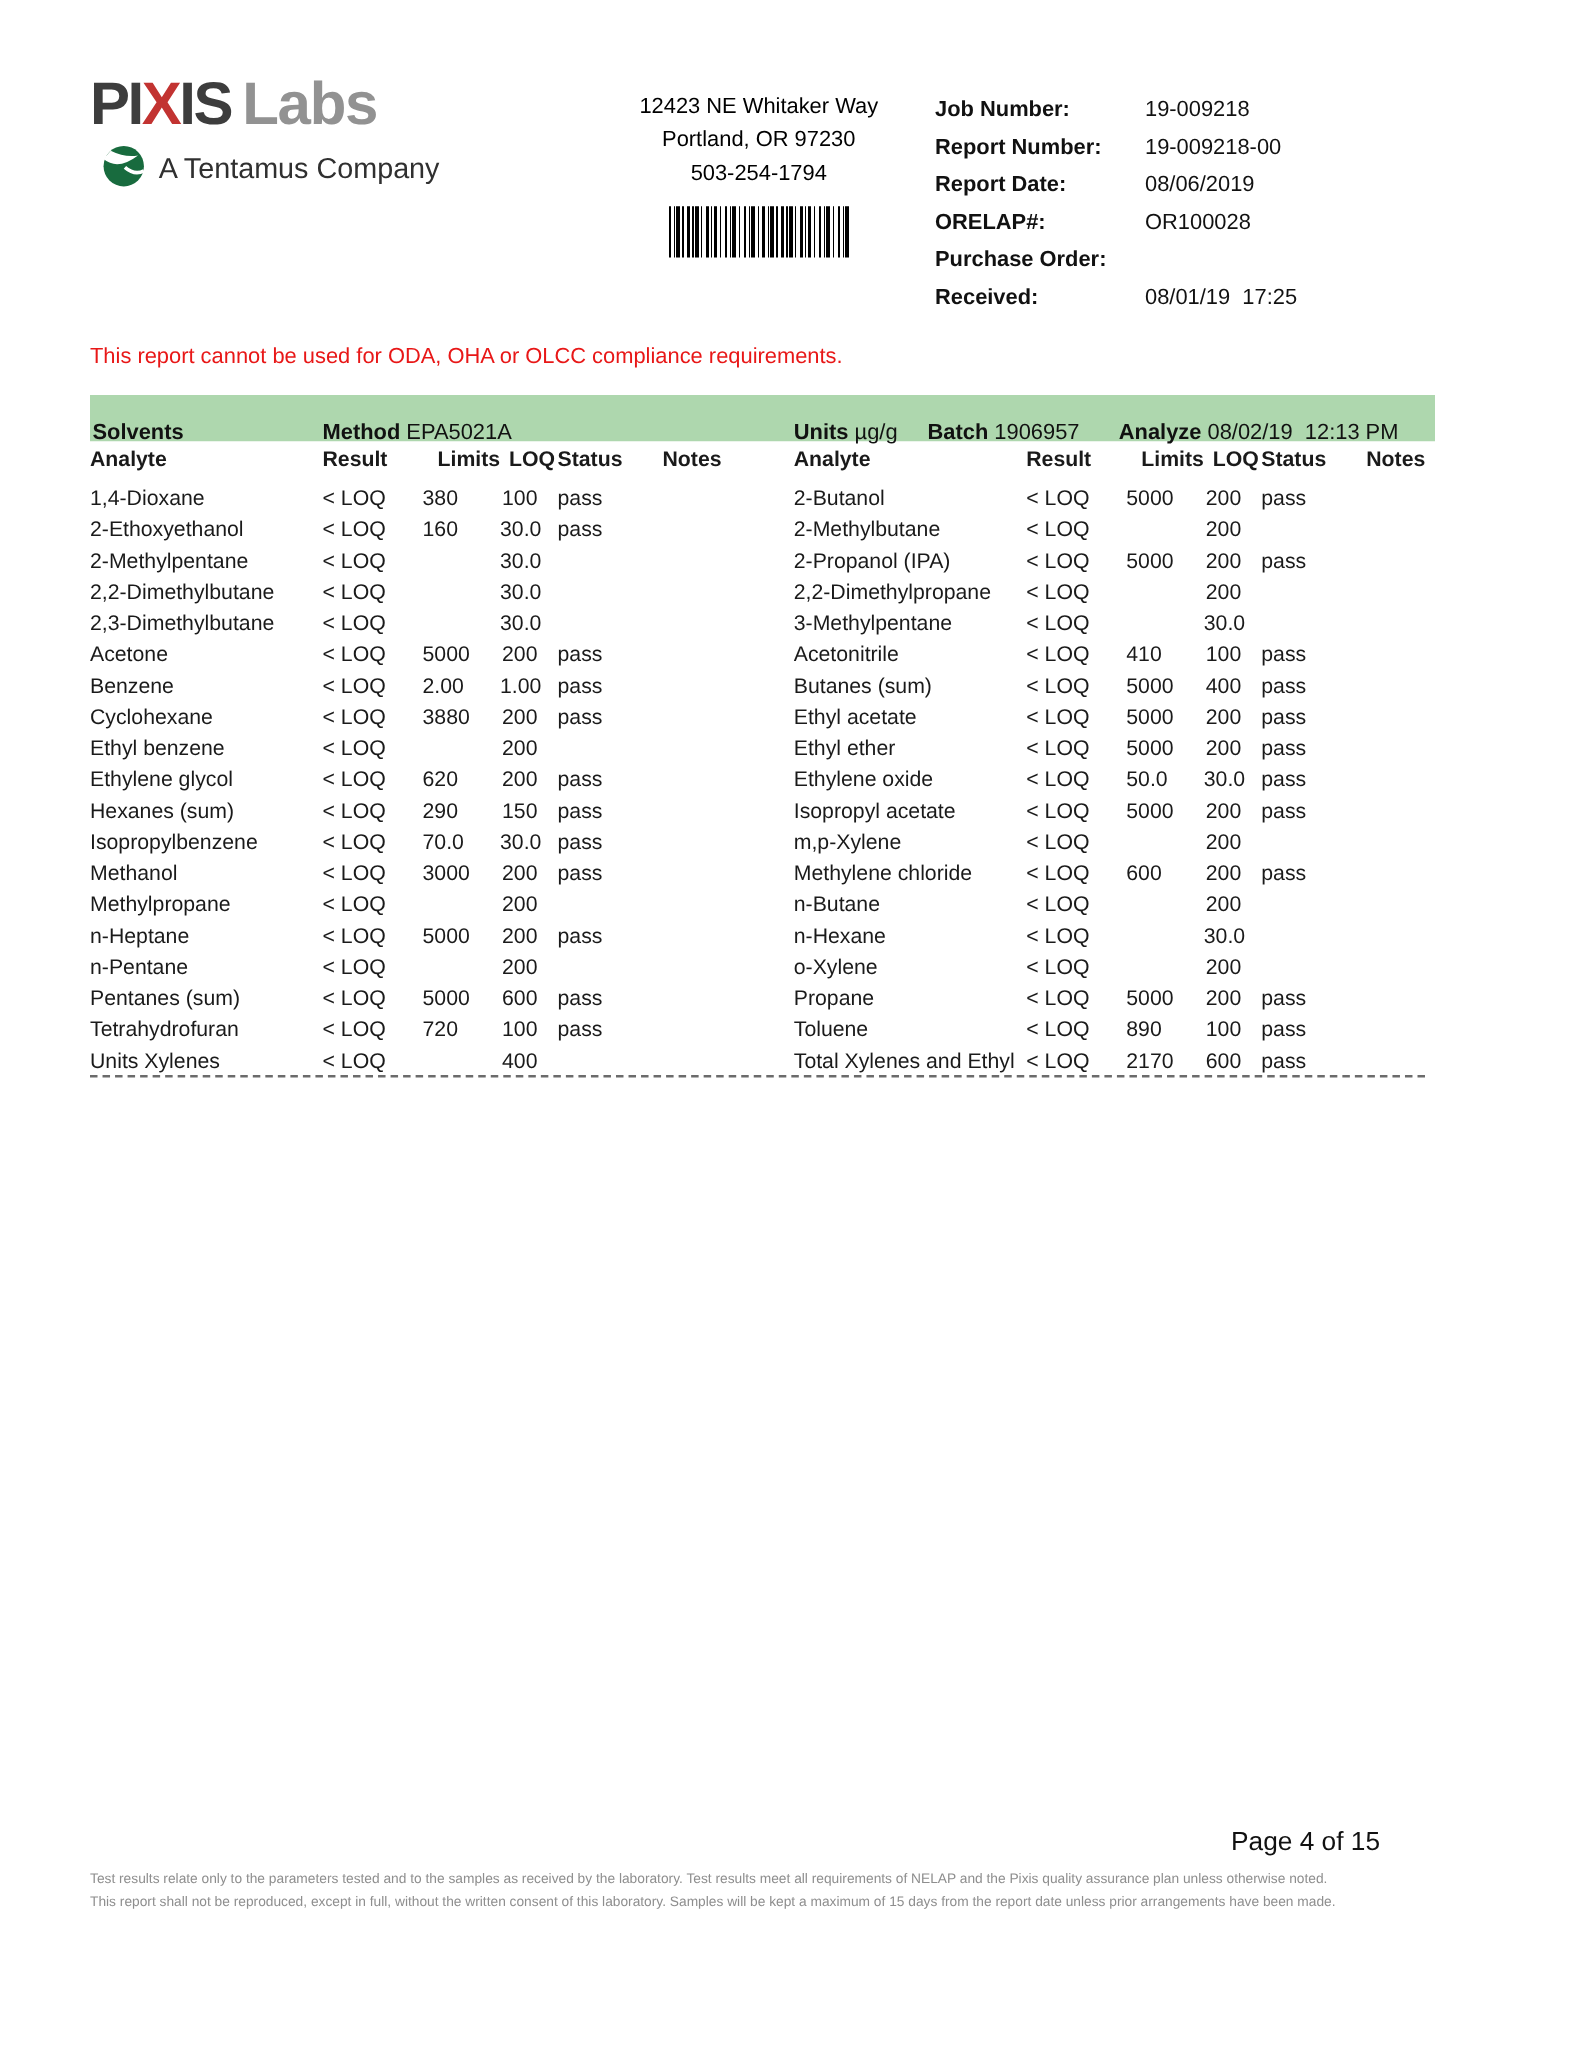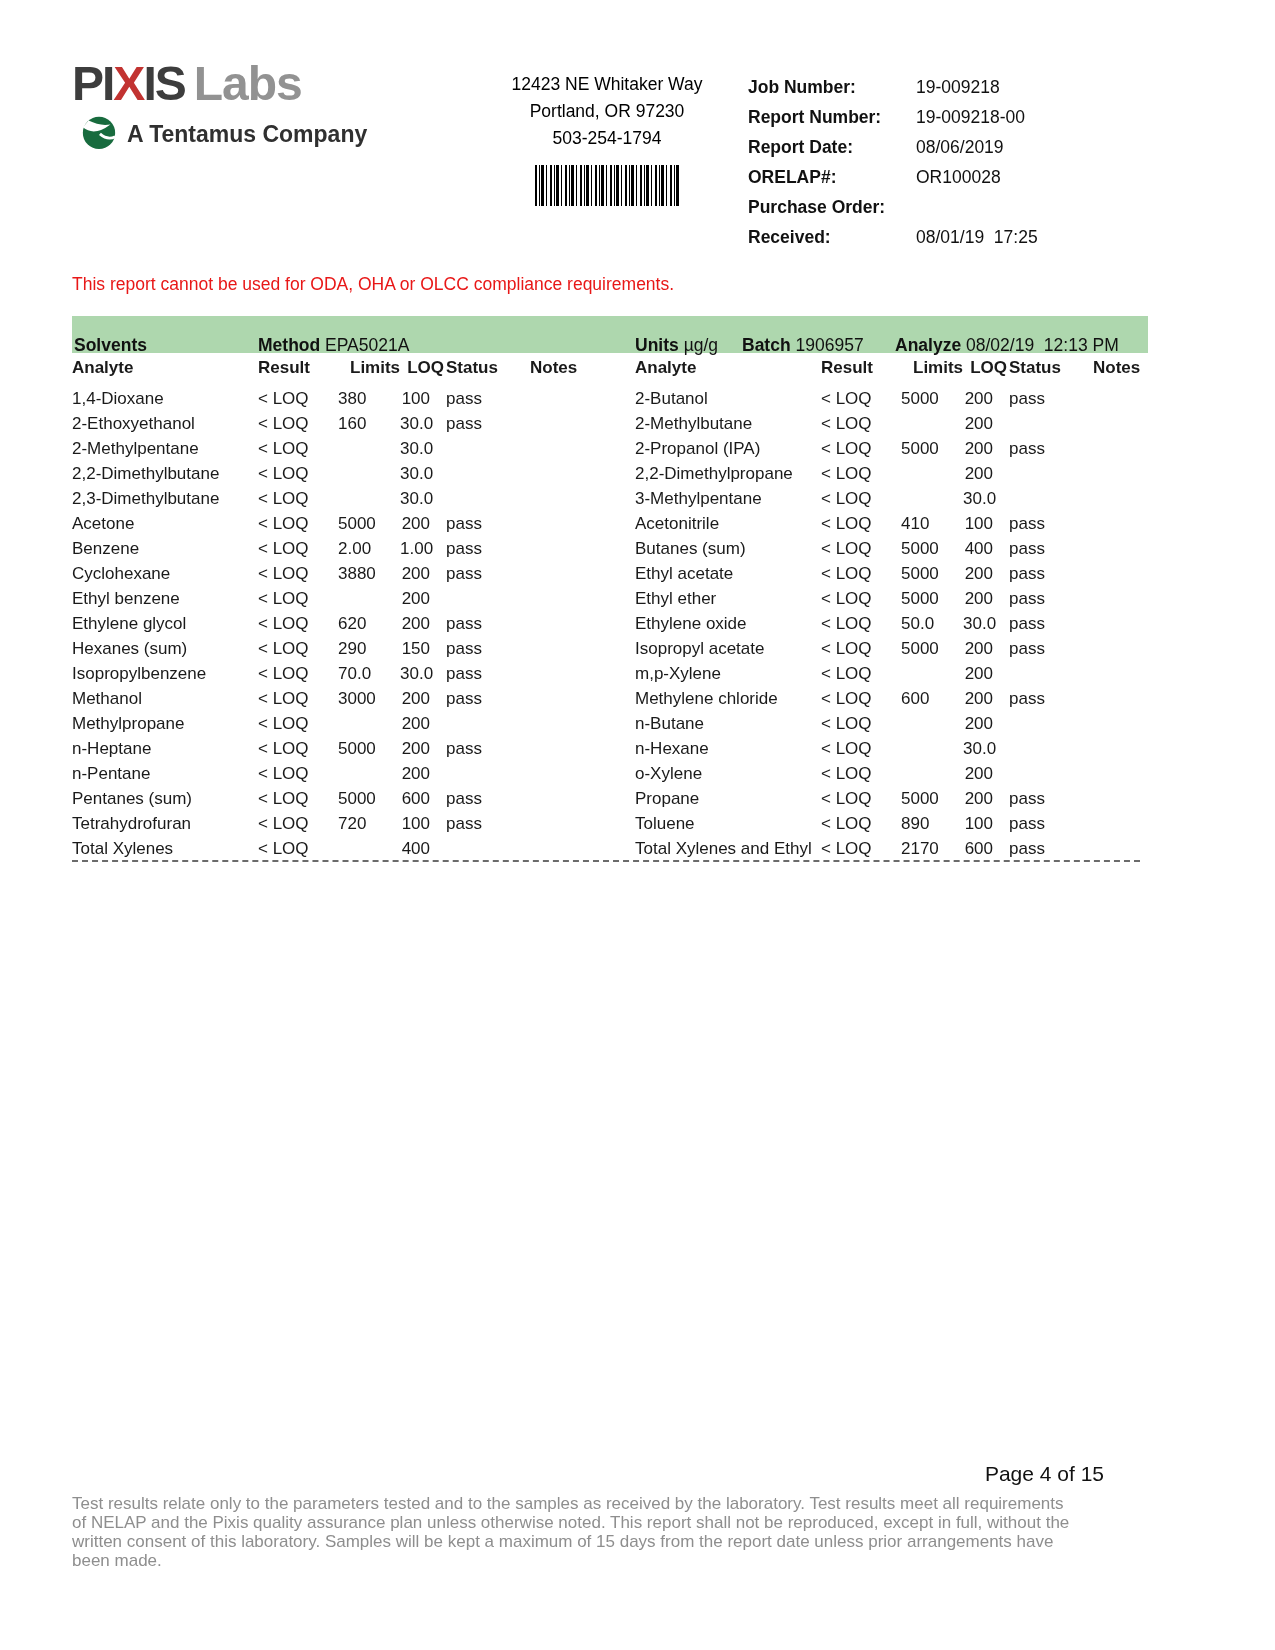--- a/index.html
+++ b/index.html
@@ -6,21 +6,21 @@
   html,body{margin:0;padding:0;background:#ffffff;}
   .page{position:relative;width:1275px;height:1650px;background:#fff;overflow:hidden;
         font-family:"Liberation Sans","DejaVu Sans",sans-serif;color:#1a1a1a;}
 
   
   .logo-block{position:absolute;left:72px;top:60px;}
   .logo-word{font-size:48px;font-weight:bold;letter-spacing:-2px;line-height:1;color:#3d3d3d;white-space:nowrap;}
   .logo-x{color:#c23331;}
   .logo-labs{color:#929292;margin-left:9px;letter-spacing:-1px;}
   .logo-tagline{display:flex;align-items:center;gap:9px;margin-top:5px;margin-left:8px;}
-  .tagline-text{font-size:23px;font-weight:bold;color:#303030;}
+  .tagline-text{font-size:23px;font-weight:normal;color:#303030;}
 
   .center-block{position:absolute;left:457px;top:71px;width:300px;text-align:center;
                 font-size:17.5px;line-height:27px;color:#000000;}
   .barcode{margin:13px auto 0;width:145px;height:41px;
            background:repeating-linear-gradient(90deg,#000 0px,#000 2px,#fff 2px,#fff 4px,#000 4px,#000 5px,#fff 5px,#fff 6px,#000 6px,#000 9px,#fff 9px,#fff 11px,#000 11px,#000 12px,#fff 12px,#fff 15px);}
 
   .job-block{position:absolute;left:748px;top:72px;font-size:17.5px;}
   .job-row{display:flex;line-height:30px;}
   .job-label{width:168px;font-weight:bold;color:#111;}
   .job-value{color:#111;white-space:pre;}
@@ -45,21 +45,21 @@
   .cell{white-space:nowrap;overflow:hidden;}
   .c3{text-align:right;}
   .tbody .c3{padding-right:14px;box-sizing:border-box;}
   .thead .c2{padding-left:12px;box-sizing:border-box;}
   .c4{padding-left:2px;box-sizing:border-box;}
 
   .table-divider{position:absolute;left:72px;top:860px;width:1068px;border-top:2px dashed #6b6b6b;}
 
   
   .page-num{position:absolute;left:72px;top:1462px;width:1032px;text-align:right;font-size:21px;color:#111;}
-  .disclaimer{position:absolute;left:72px;top:1494px;width:1010px;font-size:17px;line-height:19px;color:#8e8e8e;}
+  .disclaimer{position:absolute;left:72px;top:1494px;width:1010px;font-size:11px;line-height:19px;color:#8e8e8e;}
   .accordance{position:absolute;left:72px;top:1556px;width:1010px;font-size:13.5px;color:#8e8e8e;white-space:pre;}
 </style>
 </head>
 <body>
 
 <div class="page">
 
   <div class="logo-block">
     <div class="logo-word"><span>PI</span><span class="logo-x">X</span><span>IS</span><span class="logo-labs">Labs</span></div>
     <div class="logo-tagline">
@@ -265,21 +265,21 @@
           </div>
           <div class="trow">
             <span class="cell c0">Tetrahydrofuran</span>
             <span class="cell c1">&lt; LOQ</span>
             <span class="cell c2">720</span>
             <span class="cell c3">100</span>
             <span class="cell c4">pass</span>
             <span class="cell c5"></span>
           </div>
           <div class="trow">
-            <span class="cell c0">Total Xylenes</span>
+            <span class="cell c0">Units Xylenes</span>
             <span class="cell c1">&lt; LOQ</span>
             <span class="cell c2"></span>
             <span class="cell c3">400</span>
             <span class="cell c4"></span>
             <span class="cell c5"></span>
           </div>
         </div>
     </div>
     <div class="half">
       <div class="thead">

